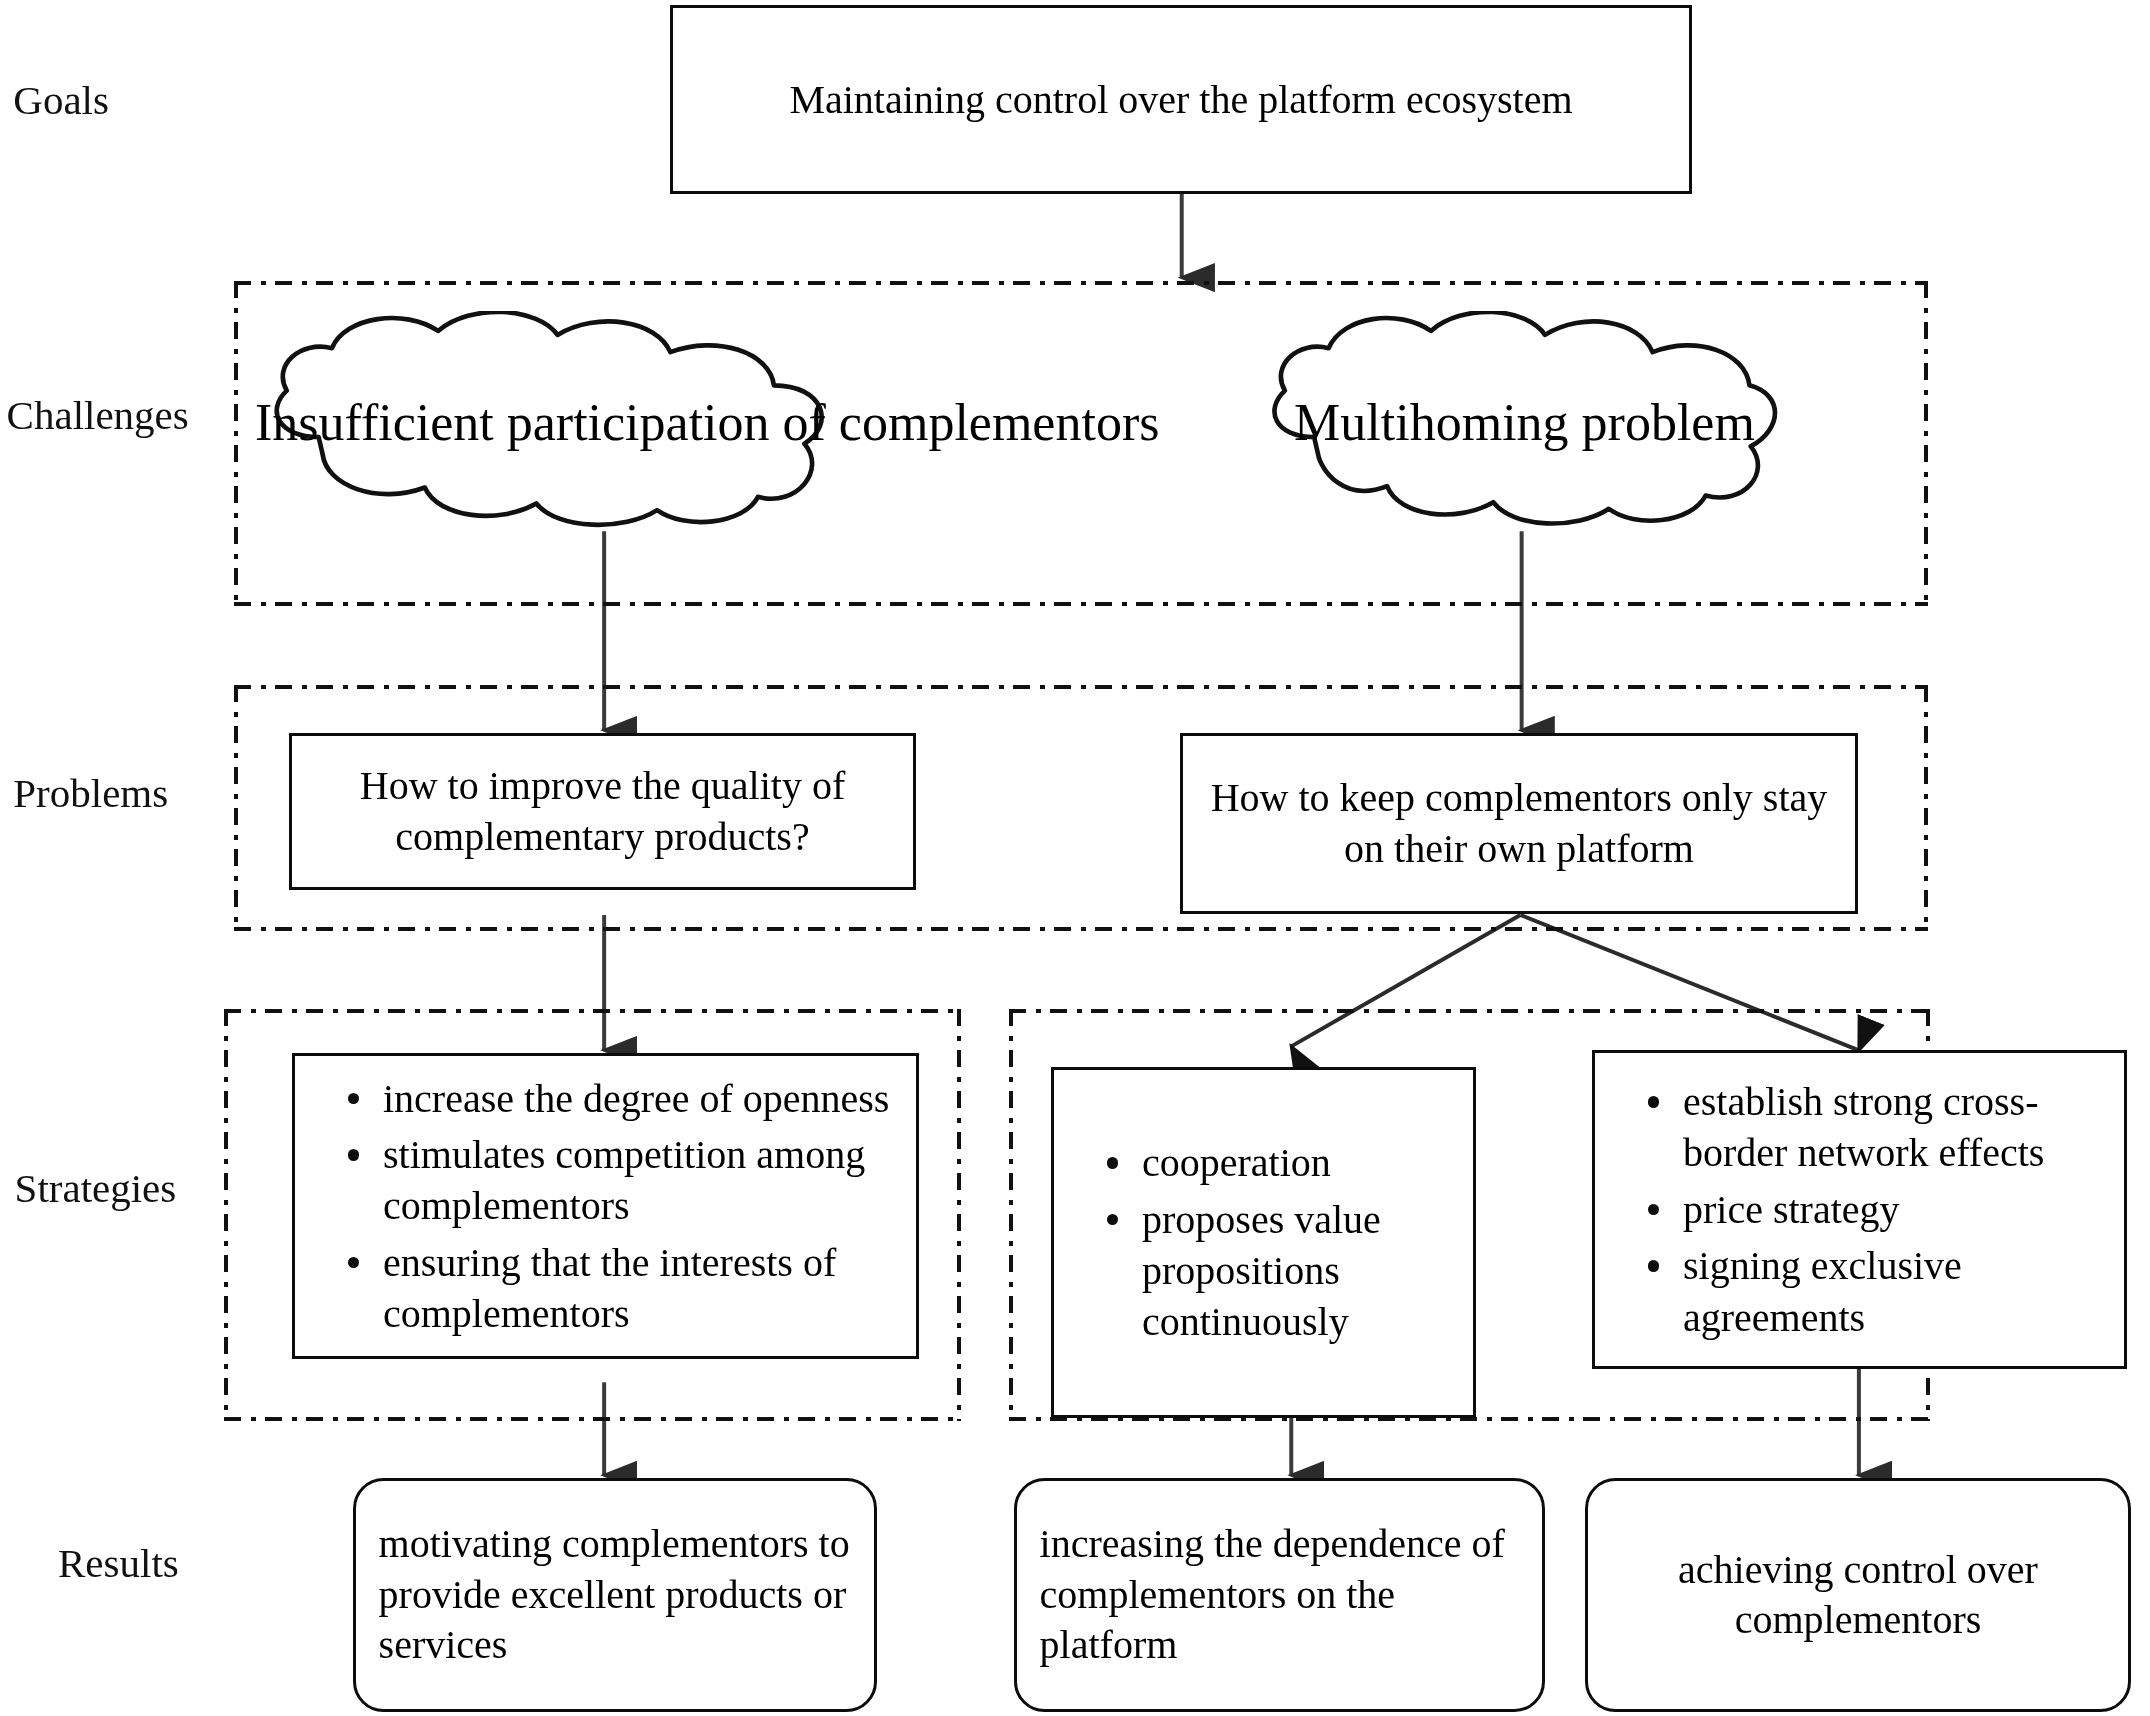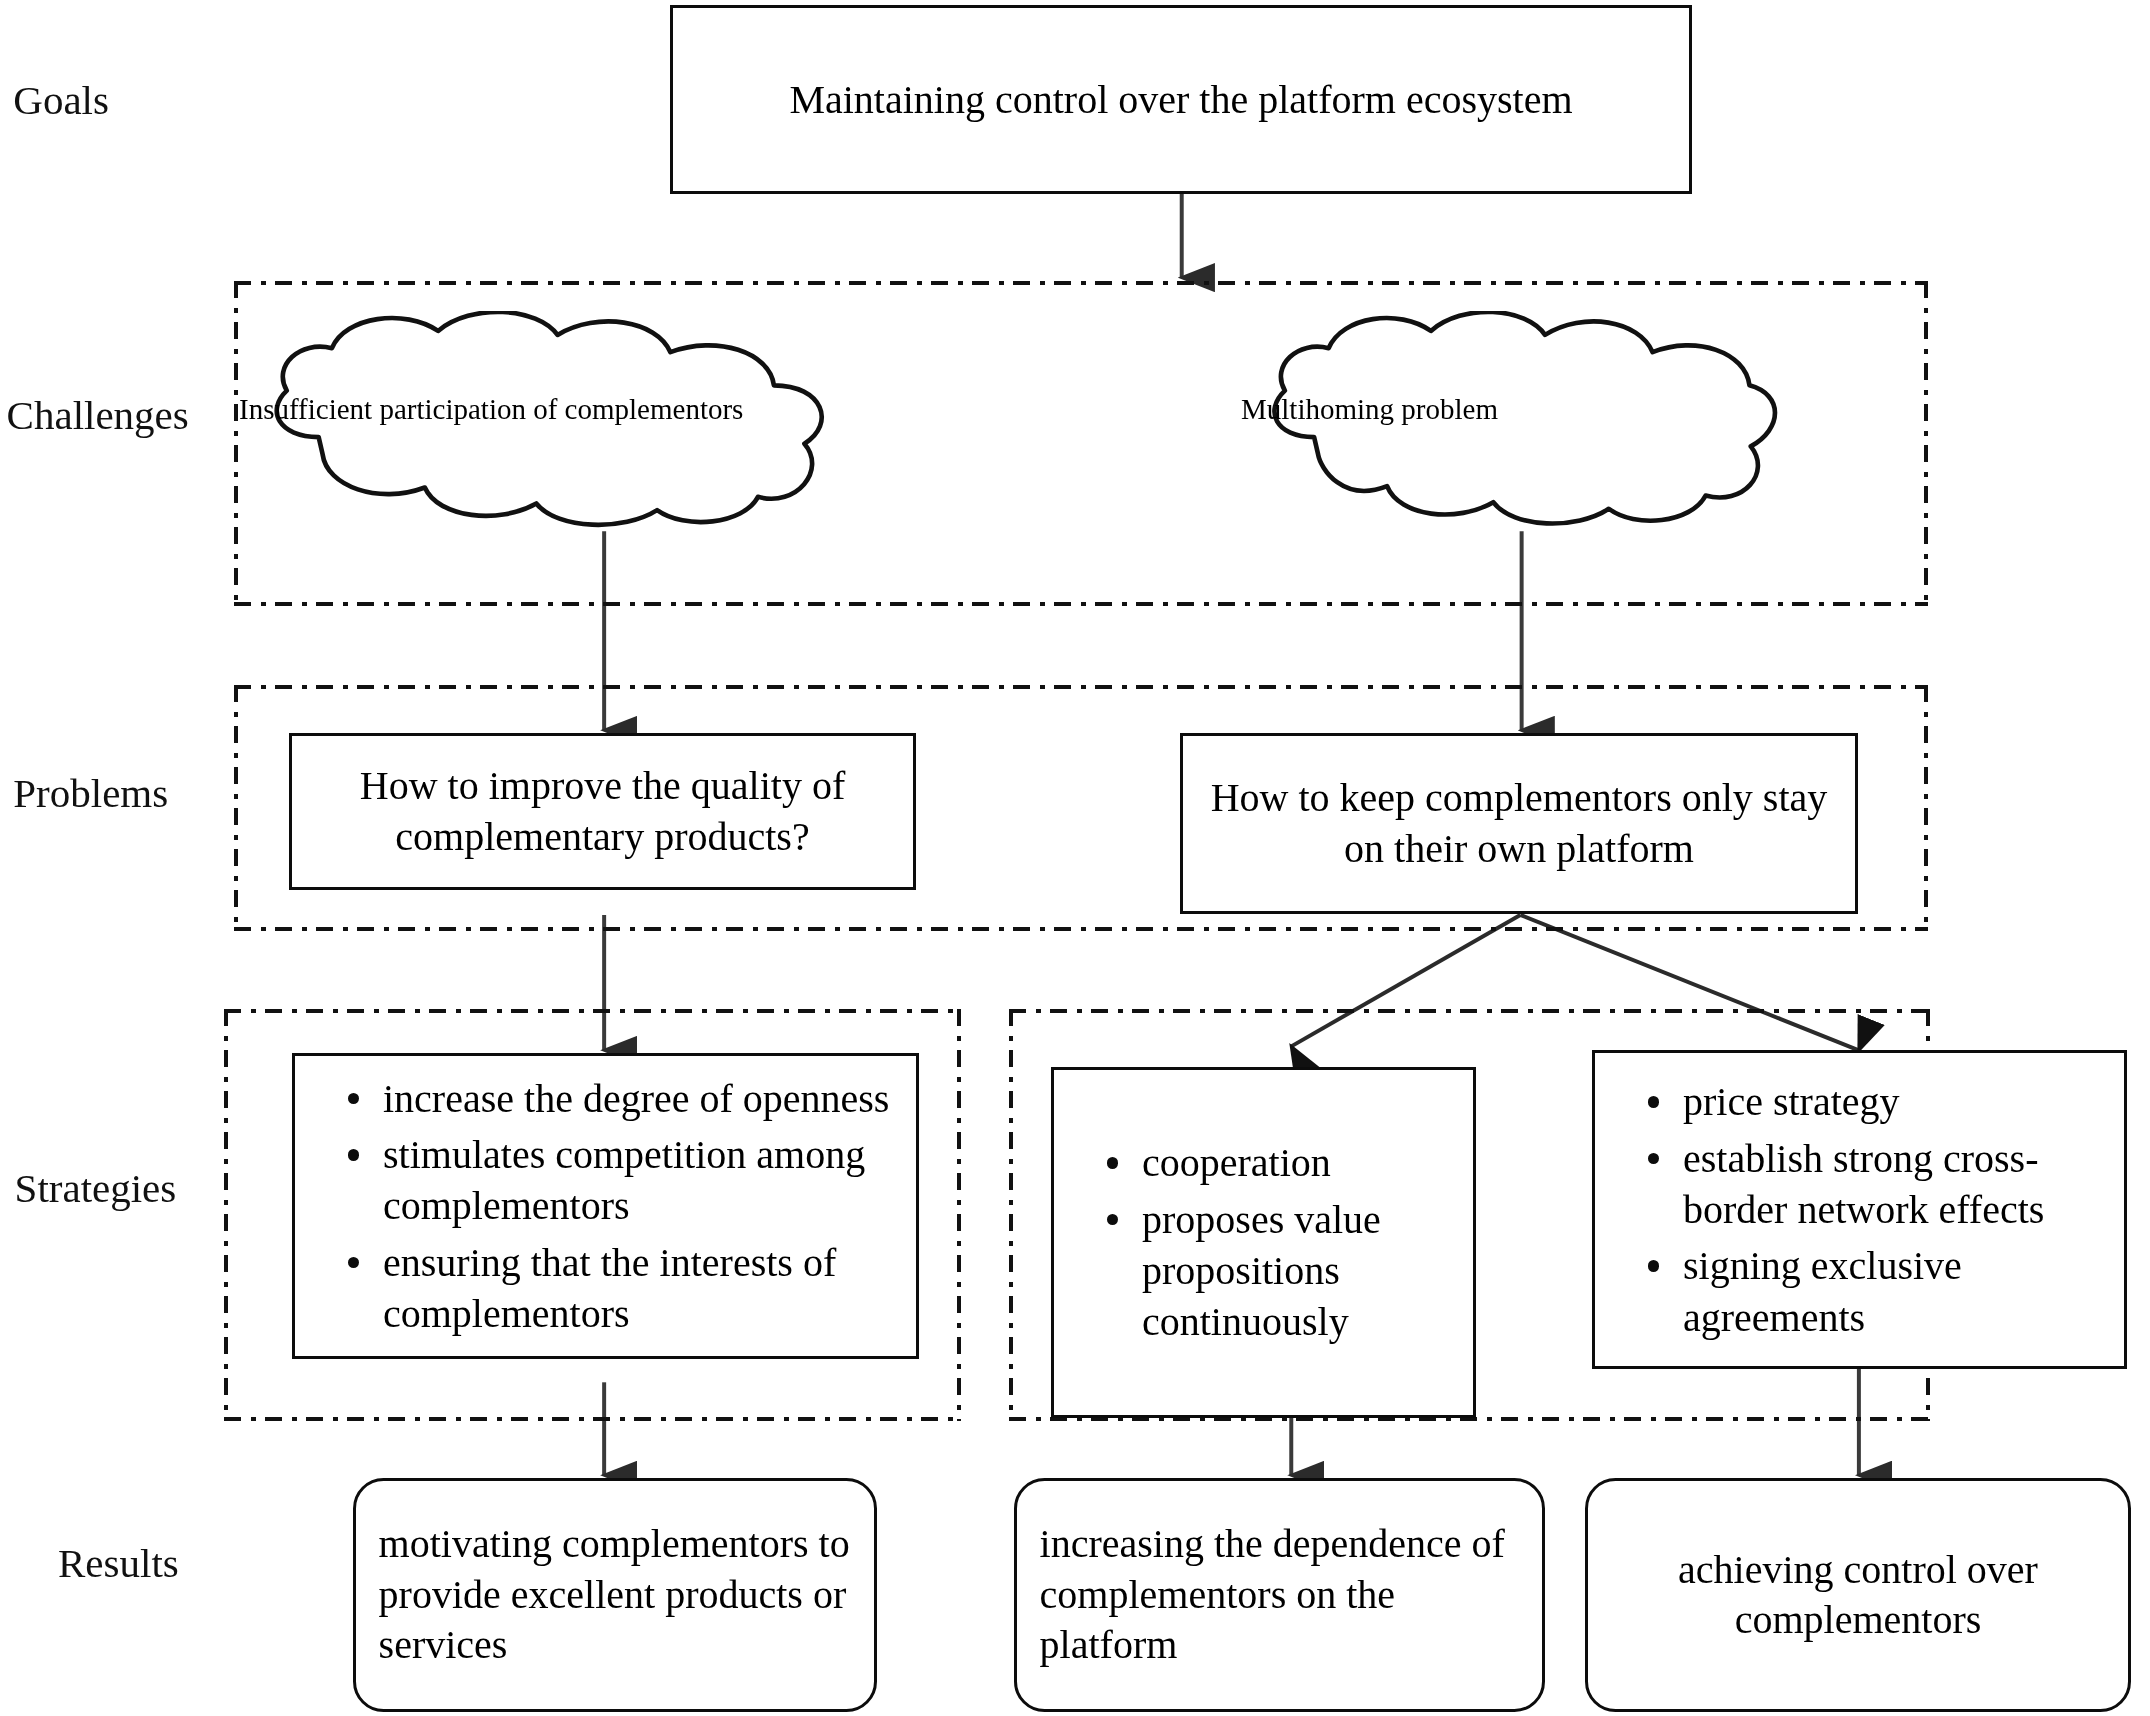--- a/index.html
+++ b/index.html
@@ -85,22 +85,23 @@
   svg.wires {
     position: absolute;
     left: 0; top: 0;
     width: 2151px;
     height: 1717px;
     pointer-events: none;
   }
   .cloudwrap { position: absolute; }
   .cloudwrap .cloudlabel {
     position: absolute;
-    left: 0; right: 0;
-    font-size: 29px;
+    left: 16px; right: 0;
+    text-align: center;
+    font-size: 52px;
     white-space: nowrap;
   }
 </style>
 </head>
 <body>
 
 <div id="canvas">
 
   <svg class="wires" viewBox="0 0 3240 2586">
     <defs>
@@ -212,22 +213,22 @@
 
   <div class="nodebox left-align" style="left:1051px; top:1067px; width:425px; height:351px;">
     <ul class="bullets">
       <li>cooperation</li>
       <li>proposes value propositions continuously</li>
     </ul>
   </div>
 
   <div class="nodebox left-align" style="left:1592px; top:1050px; width:535px; height:319px;">
     <ul class="bullets">
+      <li>establish strong cross-border network effects</li>
       <li>price strategy</li>
-      <li>establish strong cross-border network effects</li>
       <li>signing exclusive agreements</li>
     </ul>
   </div>
 
   <div class="nodebox rounded left-align" style="left:353px; top:1478px; width:524px; height:234px;">
     <div class="resulttext lft">motivating complementors to provide excellent products or services</div>
   </div>
 
   <div class="nodebox rounded left-align" style="left:1014px; top:1478px; width:531px; height:234px;">
     <div class="resulttext lft">increasing the dependence of complementors on the platform</div>

